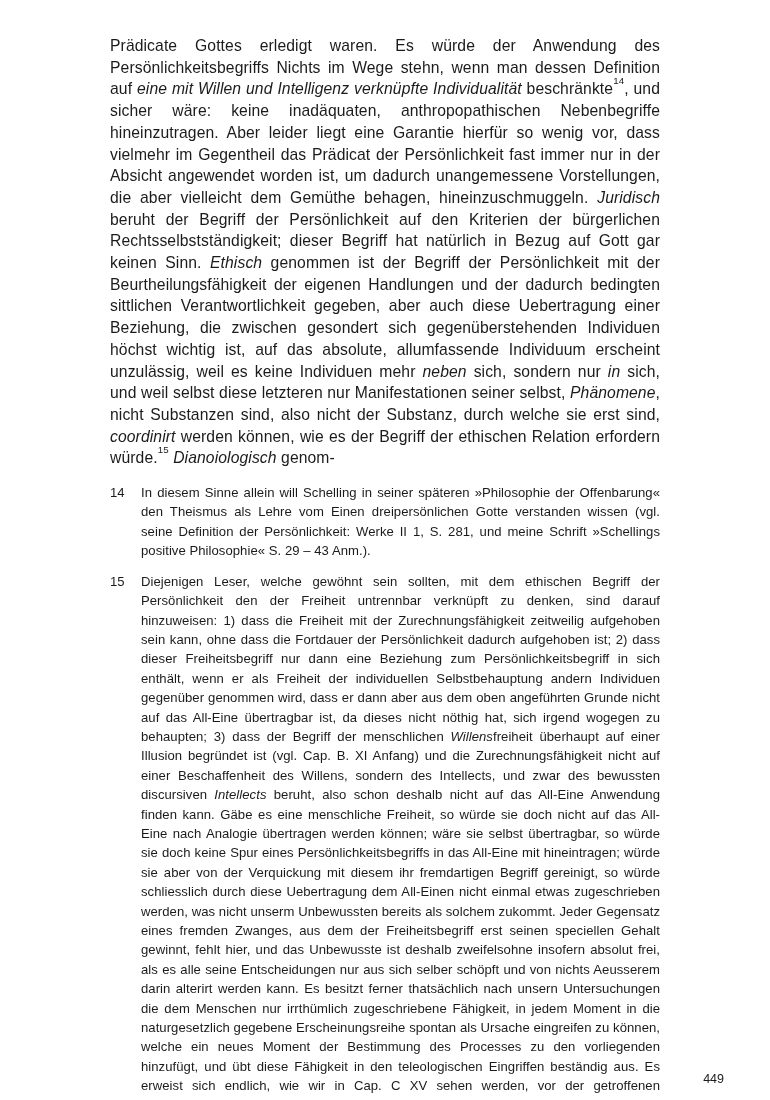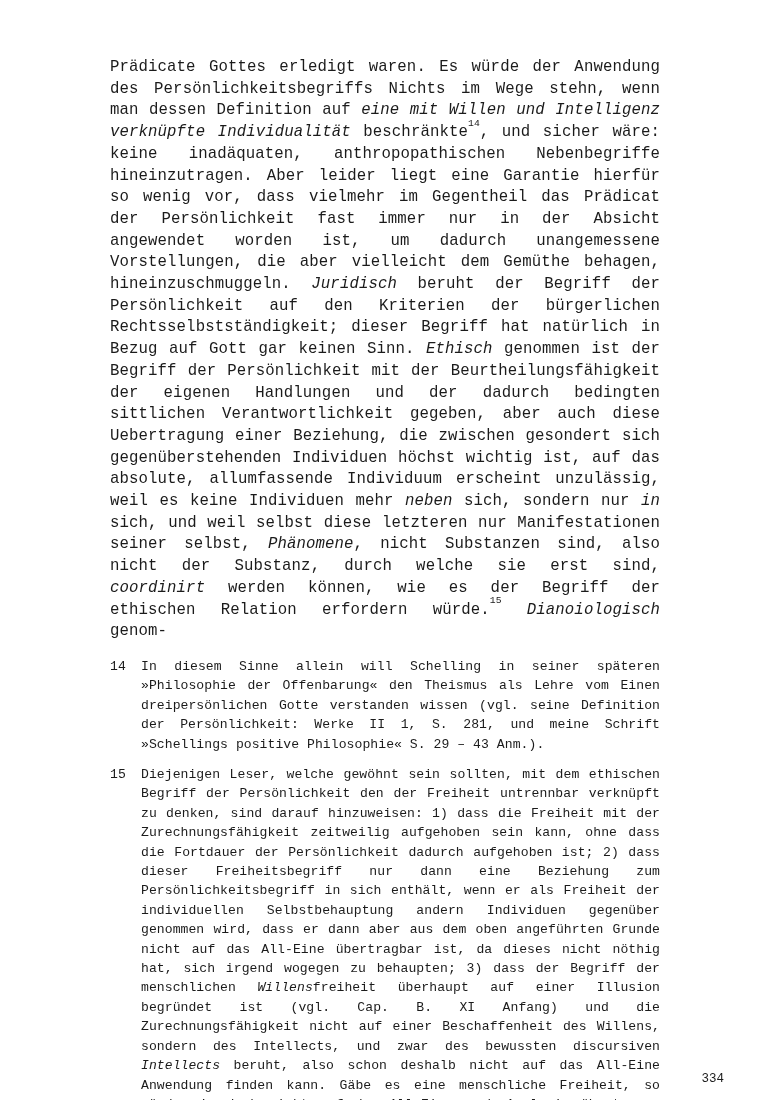--- a/index.html
+++ b/index.html
@@ -5,24 +5,24 @@
   html, body {
     margin: 0;
     padding: 0;
     background: #ffffff;
   }
   .page {
     position: relative;
     width: 770px;
     height: 1100px;
     box-sizing: border-box;
-    padding: 57px 110px 0 110px;
+    padding: 35px 110px 0 110px;
     background: #ffffff;
     color: #1b1b1b;
-    font-family: Liberation Mono, monospace;
+    font-family: Liberation Sans, sans-serif;
     overflow: hidden;
   }
   .main-text {
     font-size: 15.7px;
     line-height: 21.7px;
     text-align: justify;
     letter-spacing: 0.1px;
   }
   .main-text em, .footnote em {
     font-style: italic;
@@ -72,15 +72,15 @@
       <span class="fn-text"><span>In diesem Sinne allein will Schelling in seiner späteren »Philosophie der Offenbarung« den Theismus als Lehre vom Einen dreipersönlichen Gotte verstanden wissen (vgl. seine Definition der Persönlichkeit: Werke II 1, S. 281, und meine Schrift »Schellings positive Philosophie« S. 29 – 43 Anm.).</span></span>
     </div>
 
     <div class="footnote">
       <span class="fn-num">15</span>
       <span class="fn-text"><span>Diejenigen Leser, welche gewöhnt sein sollten, mit dem ethischen Begriff der Persönlichkeit den der Freiheit untrennbar verknüpft zu denken, sind darauf hinzuweisen: 1) dass die Freiheit mit der Zurechnungsfähigkeit zeitweilig aufgehoben sein kann, ohne dass die Fortdauer der Persönlichkeit dadurch aufgehoben ist; 2) dass dieser Freiheitsbegriff nur dann eine Beziehung zum Persönlichkeitsbegriff in sich enthält, wenn er als Freiheit der individuellen Selbstbehauptung andern Individuen gegenüber genommen wird, dass er dann aber aus dem oben angeführten Grunde nicht auf das All-Eine übertragbar ist, da dieses nicht nöthig hat, sich irgend wogegen zu behaupten; 3) dass der Begriff der menschlichen </span><em>Willens</em><span>freiheit überhaupt auf einer Illusion begründet ist (vgl. Cap. B. XI Anfang) und die Zurechnungsfähigkeit nicht auf einer Beschaffenheit des Willens, sondern des Intellects, und zwar des bewussten discursiven </span><em>Intellects</em><span> beruht, also schon deshalb nicht auf das All-Eine Anwendung finden kann. Gäbe es eine menschliche Freiheit, so würde sie doch nicht auf das All-Eine nach Analogie übertragen werden können; wäre sie selbst übertragbar, so würde sie doch keine Spur eines Persönlichkeitsbegriffs in das All-Eine mit hineintragen; würde sie aber von der Verquickung mit diesem ihr fremdartigen Begriff gereinigt, so würde schliesslich durch diese Uebertragung dem All-Einen nicht einmal etwas zugeschrieben werden, was nicht unserm Unbewussten bereits als solchem zukommt. Jeder Gegensatz eines fremden Zwanges, aus dem der Freiheitsbegriff erst seinen speciellen Gehalt gewinnt, fehlt hier, und das Unbewusste ist deshalb zweifelsohne insofern absolut frei, als es alle seine Entscheidungen nur aus sich selber schöpft und von nichts Aeusserem darin alterirt werden kann. Es besitzt ferner thatsächlich nach unsern Untersuchungen die dem Menschen nur irrthümlich zugeschriebene Fähigkeit, in jedem Moment in die naturgesetzlich gegebene Erscheinungsreihe spontan als Ursache eingreifen zu können, welche ein neues Moment der Bestimmung des Processes zu den vorliegenden hinzufügt, und übt diese Fähigkeit in den teleologischen Eingriffen beständig aus. Es erweist sich endlich, wie wir in Cap. C XV sehen werden, vor der getroffenen Entscheidung, durch die es sich allerdings bis zur Wiederherbeiführung des status quo ante die Hände bindet, als frei, sich vernünftig oder unvernünftig zu verhalten, d. h in der Buhe des Nichtwollens zu verbleiben oder sich zum Wollen, d.h. zur Weltschöpfung zu erheben; der Mensch hingegen bandelt selbst da dem schlechthin vernünftigen Weltplan </span><em>gemäss</em><span>, d.h. vernünftig, wo er sich einbildet, demselben </span><em>zuwider</em><span>, d.h. unvernünftig, zu handeln. Das</span></span>
     </div>
 
   </div>
 
-  <div class="page-number">334</div>
+  <div class="page-number">449</div>
 
 </div>
 
 </body></html>

